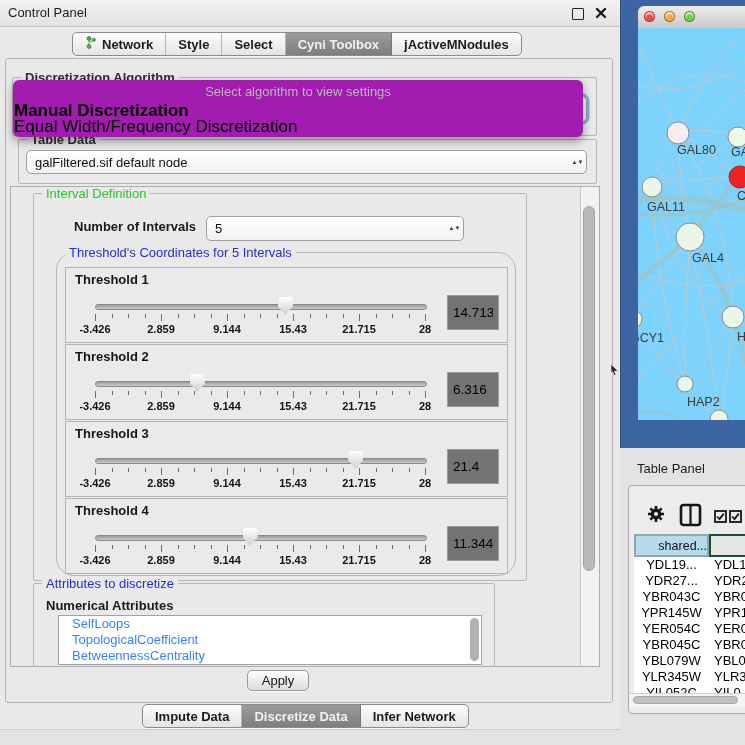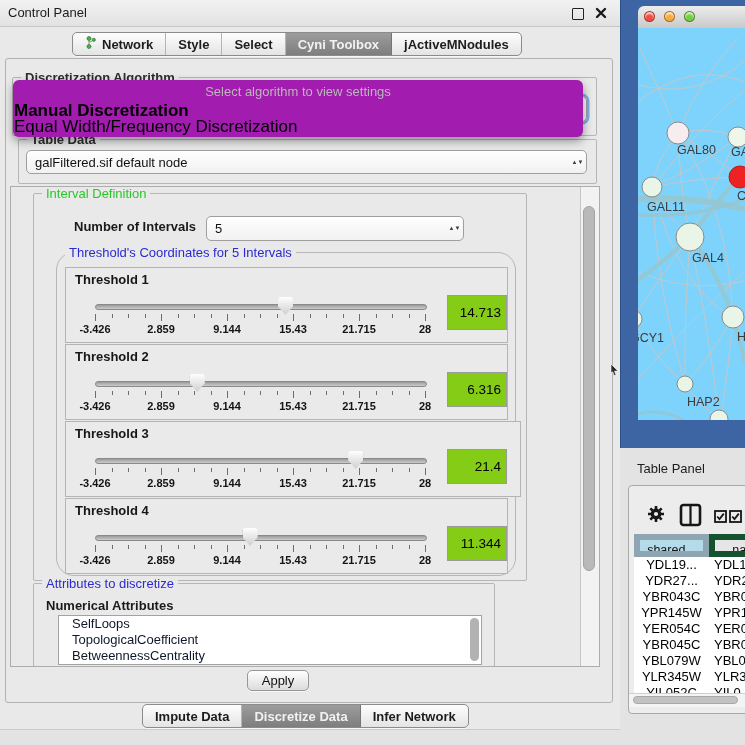--- a/index.html
+++ b/index.html
@@ -57,43 +57,43 @@
 
   .thr-panel{position:absolute;left:8px;width:441px;height:74px;border:1px solid #b4b4b4;background:#eaeaea;}
   .thr-title{position:absolute;left:9px;top:4px;font-size:13px;font-weight:bold;color:#161616;}
   .sl-track{position:absolute;left:29px;top:36px;width:330px;height:4px;border:1px solid #8a8a8a;border-radius:3px;background:linear-gradient(#9a9a9a,#cccccc);}
   .sl-thumb{position:absolute;top:29px;width:15px;height:18px;background:linear-gradient(#fefefe,#cfcfcf);clip-path:polygon(10% 0,90% 0,100% 12%,100% 52%,50% 100%,0 52%,0 12%);filter:drop-shadow(0 0 1px #777);}
   .sl-ticks{position:absolute;left:29px;top:46px;width:330px;height:8px;}
   .sl-tick{position:absolute;width:1px;background:#6d6d6d;}
   .sl-tick.major{height:7px;} .sl-tick.minor{height:4px;}
   .sl-labels{position:absolute;left:29px;top:55px;width:330px;height:13px;}
   .sl-ticklabel{position:absolute;transform:translateX(-50%);font-size:11px;font-weight:600;color:#141414;white-space:nowrap;text-align:center;}
-  .thr-value{position:absolute;left:381px;top:27px;width:60px;height:35px;border:1px solid #9a9a9a;background:#84cc16;font-size:13.5px;color:#000;text-align:right;padding:0 5px;box-sizing:border-box;font-family:"Liberation Sans",sans-serif;}
+  .thr-value{position:absolute;left:381px;top:27px;width:52px;height:35px;border:1px solid #9a9a9a;background:#737373;font-size:13.5px;color:#000;text-align:left;padding:0 5px;box-sizing:border-box;font-family:"Liberation Sans",sans-serif;}
 
   #attr-group{left:22px;top:396px;width:460px;height:82px;}
   #numattr-label{left:12px;top:14px;font-size:13px;font-weight:bold;color:#1a1a1a;position:absolute;}
   #attr-list{position:absolute;left:24px;top:31px;width:424px;height:50px;background:#fff;border:1px solid #a2a2a2;box-sizing:border-box;overflow:hidden;}
-  .attr-item{height:16px;line-height:16px;padding-left:13px;font-size:13px;color:#0f172a;}
+  .attr-item{height:16px;line-height:16px;padding-left:13px;font-size:13px;color:#3b82f6;}
   .list-vthumb{position:absolute;right:2px;top:2px;width:9px;height:43px;border-radius:5px;background:#b2b2b2;}
 
   .push-btn{display:flex;align-items:center;justify-content:center;border:1px solid #979797;border-radius:5px;background:linear-gradient(#fefefe,#dcdcdc);font-size:13px;color:#111;box-shadow:0 1px 0 rgba(255,255,255,.7);}
   #apply-btn{left:247px;top:670px;width:62px;height:21px;}
 
   
   #net-frame{left:620px;top:0;width:125px;height:448px;background:#3d64a3;border-left:1px solid #2d4f87;}
   #net-titlebar{left:638px;top:6px;width:107px;height:22px;background:linear-gradient(#ededed,#c9c9c9);border-radius:6px 0 0 0;border-bottom:1px solid #979797;}
   .light{position:absolute;top:5px;width:11px;height:11px;border-radius:50%;box-sizing:border-box;border:1px solid rgba(60,30,20,.45);box-shadow:inset 0 2px 2px rgba(255,255,255,.75);}
   #net-canvas{left:638px;top:28px;width:107px;height:392px;background:#7dd3fc;overflow:hidden;}
 
   #table-panel-title{left:637px;top:461px;font-size:13px;color:#1d1d1d;}
   #table-panel{left:628px;top:485px;width:117px;height:227px;background:#ececec;border:1px solid #a8a8a8;border-radius:4px 0 0 4px;overflow:hidden;}
   .tp-toolbar-icon{position:absolute;}
   #tp-table{position:absolute;left:5px;top:48px;width:160px;}
   .tp-header{display:flex;height:23px;}
-  .tp-hcell{box-sizing:border-box;border:6px solid #14532d;font-size:12.5px;font-weight:400;color:#111;text-align:center;line-height:21px;background:#e6e6e6;overflow:hidden;white-space:nowrap;}
+  .tp-hcell{box-sizing:border-box;border:2px solid #14532d;font-size:12.5px;font-weight:400;color:#111;text-align:right;line-height:21px;background:#e6e6e6;overflow:hidden;white-space:nowrap;}
   .tp-hcell.sel{background:#b5dbeb;border-color:#8fa6b2;}
   .tp-row{display:flex;height:16px;background:#fff;font-size:13px;line-height:16px;color:#000;}
   .tp-c1{width:75px;text-align:center;overflow:hidden;white-space:nowrap;flex:none;}
   .tp-c2{padding-left:5px;white-space:nowrap;overflow:hidden;}
   #tp-hscroll{position:absolute;left:0;right:0;top:207px;height:13px;background:#f4f4f4;border-top:1px solid #cfcfcf;}
   #tp-hthumb{position:absolute;left:4px;top:2px;width:105px;height:8px;border-radius:4px;background:#c2c2c2;border:1px solid #a8a8a8;box-sizing:border-box;}
 </style>
 </head>
 <body>
 
@@ -237,21 +237,21 @@
                 <div class="sl-labels">
                   <span class="sl-ticklabel" style="left: 0%;">-3.426</span>
                   <span class="sl-ticklabel" style="left: 20%;">2.859</span>
                   <span class="sl-ticklabel" style="left: 40%;">9.144</span>
                   <span class="sl-ticklabel" style="left: 60%;">15.43</span>
                   <span class="sl-ticklabel" style="left: 80%;">21.715</span>
                   <span class="sl-ticklabel" style="left: 100%;">28</span>
                 </div>
                 <input class="thr-value" type="text" value="6.316" style="">
               </div>
-              <div class="thr-panel" style="top: 168px; padding-left: 13px;">
+              <div class="thr-panel" style="top: 168px;">
                 <div class="thr-title">Threshold 3</div>
                 <div class="sl-track"></div>
                 <div class="sl-thumb" style="left: 282.194px;"></div>
                 <div class="sl-ticks">
                   <span class="sl-tick major" style="left: 0%;"></span>
                   <span class="sl-tick minor" style="left: 5%;"></span>
                   <span class="sl-tick minor" style="left: 10%;"></span>
                   <span class="sl-tick minor" style="left: 15%;"></span>
                   <span class="sl-tick major" style="left: 20%;"></span>
                   <span class="sl-tick minor" style="left: 25%;"></span>

